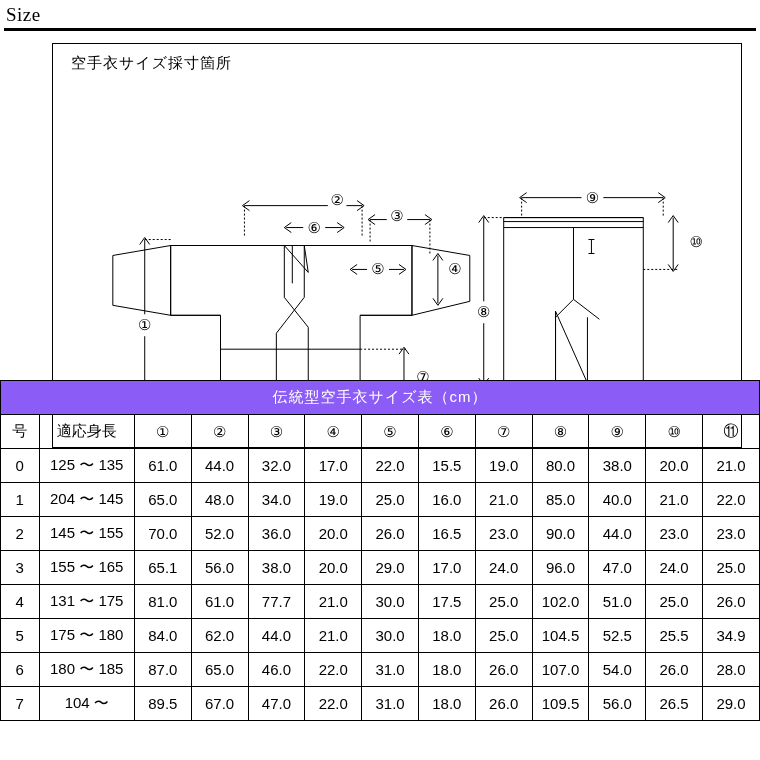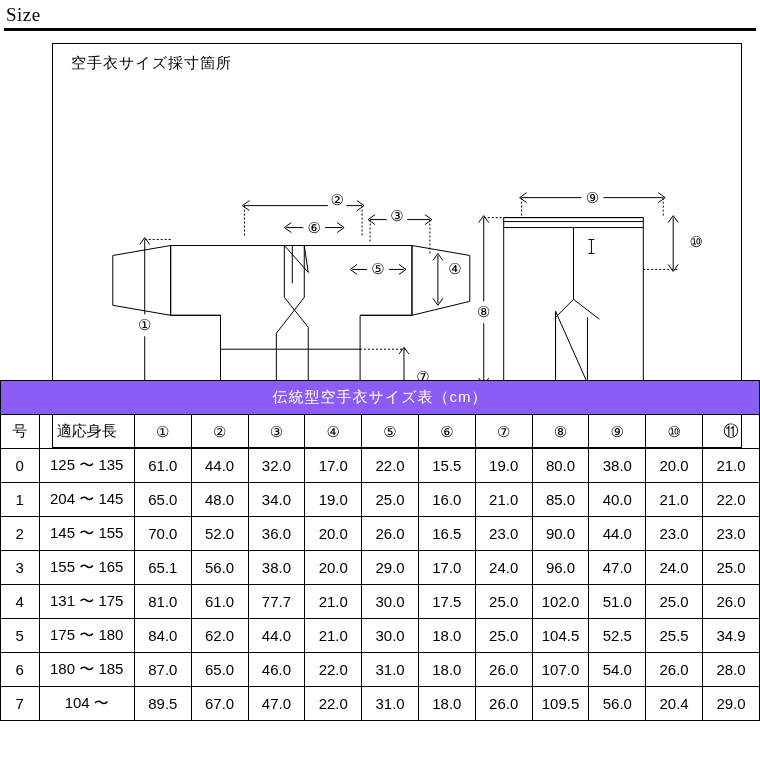--- a/index.html
+++ b/index.html
@@ -391,20 +391,20 @@
             <td class="num-cell">104 〜</td>
             <td class="num-cell">89.5</td>
             <td class="num-cell">67.0</td>
             <td class="num-cell">47.0</td>
             <td class="num-cell">22.0</td>
             <td class="num-cell">31.0</td>
             <td class="num-cell">18.0</td>
             <td class="num-cell">26.0</td>
             <td class="num-cell">109.5</td>
             <td class="num-cell">56.0</td>
-            <td class="num-cell">20.4</td>
+            <td class="num-cell">26.5</td>
             <td class="num-cell">29.0</td>
           </tr>
         </tbody>
     </table>
   </div>
 
 </div>
 
 </body></html>

